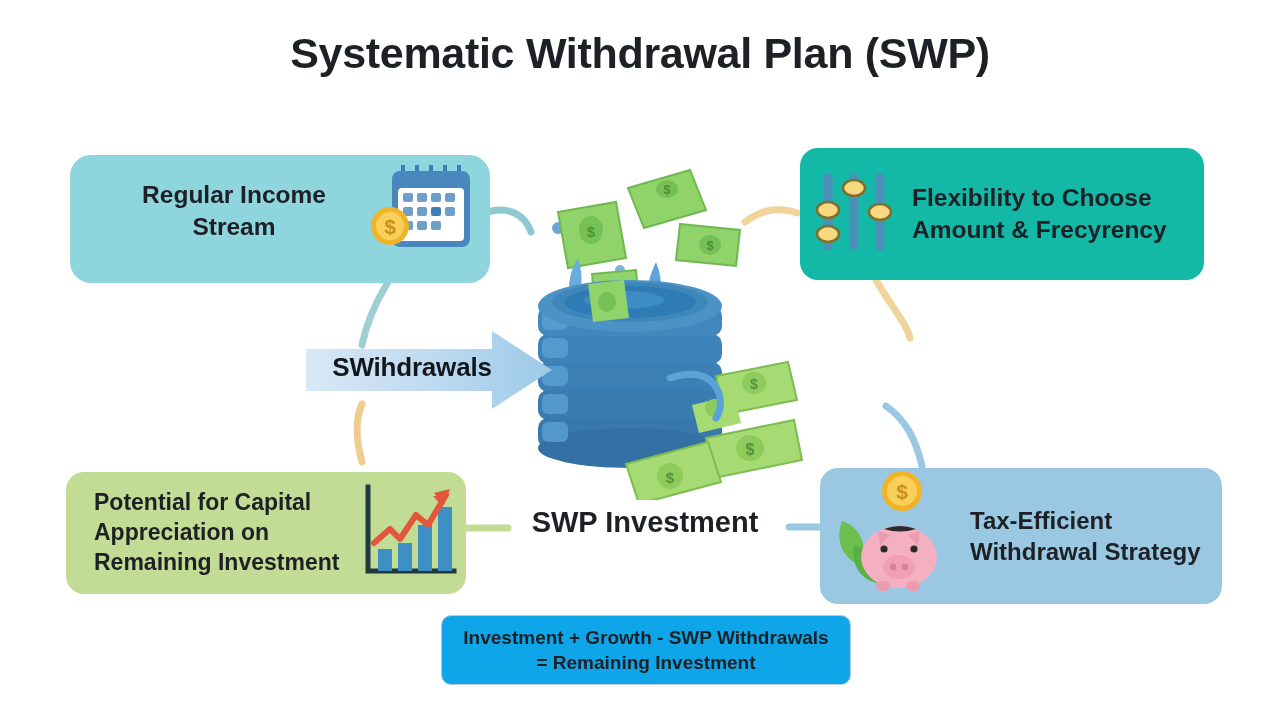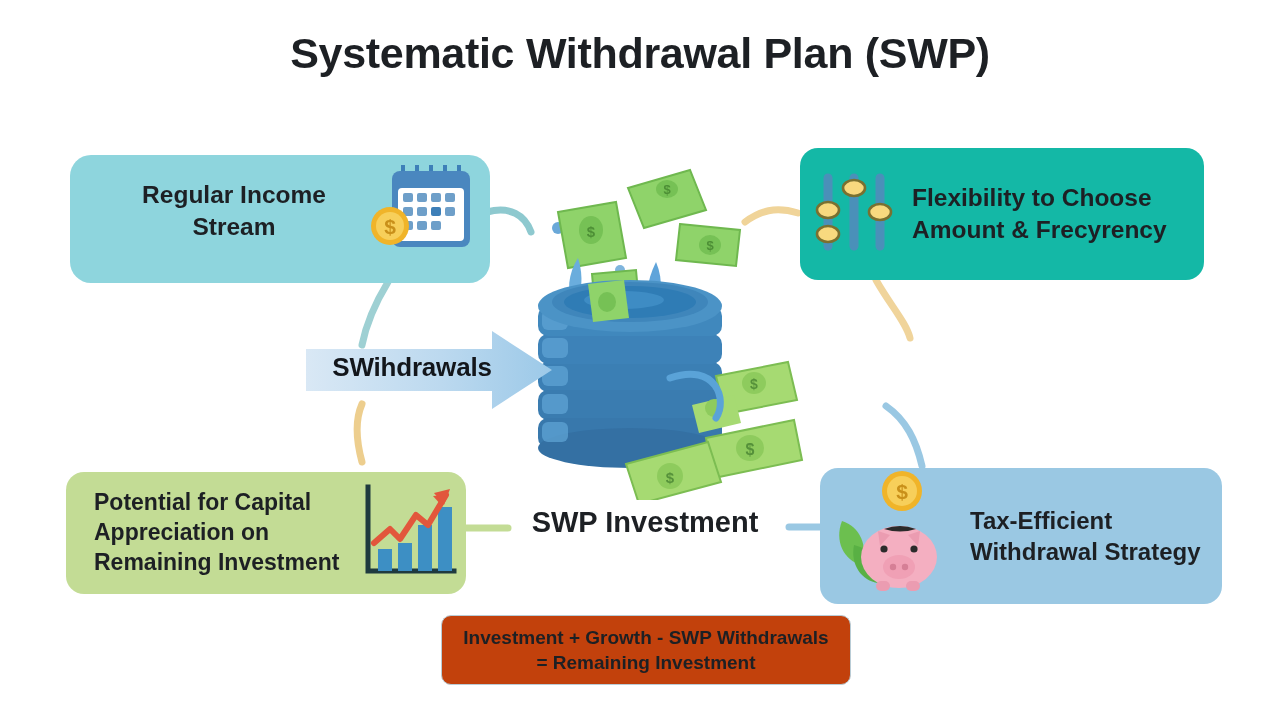--- a/index.html
+++ b/index.html
@@ -167,21 +167,21 @@
 
   
   #formula-box {
     position: absolute;
     left: 441px;
     top: 615px;
     width: 408px;
     height: 68px;
     border: 1.6px solid #b9ccd6;
     border-radius: 10px;
-    background: #c2410c;
+    background: #0ea5e9;
     display: flex;
     align-items: center;
     justify-content: center;
   }
   #formula-text {
     text-align: center;
     font-size: 19px;
     font-weight: bold;
     color: #1d2024;
     line-height: 1.33;

